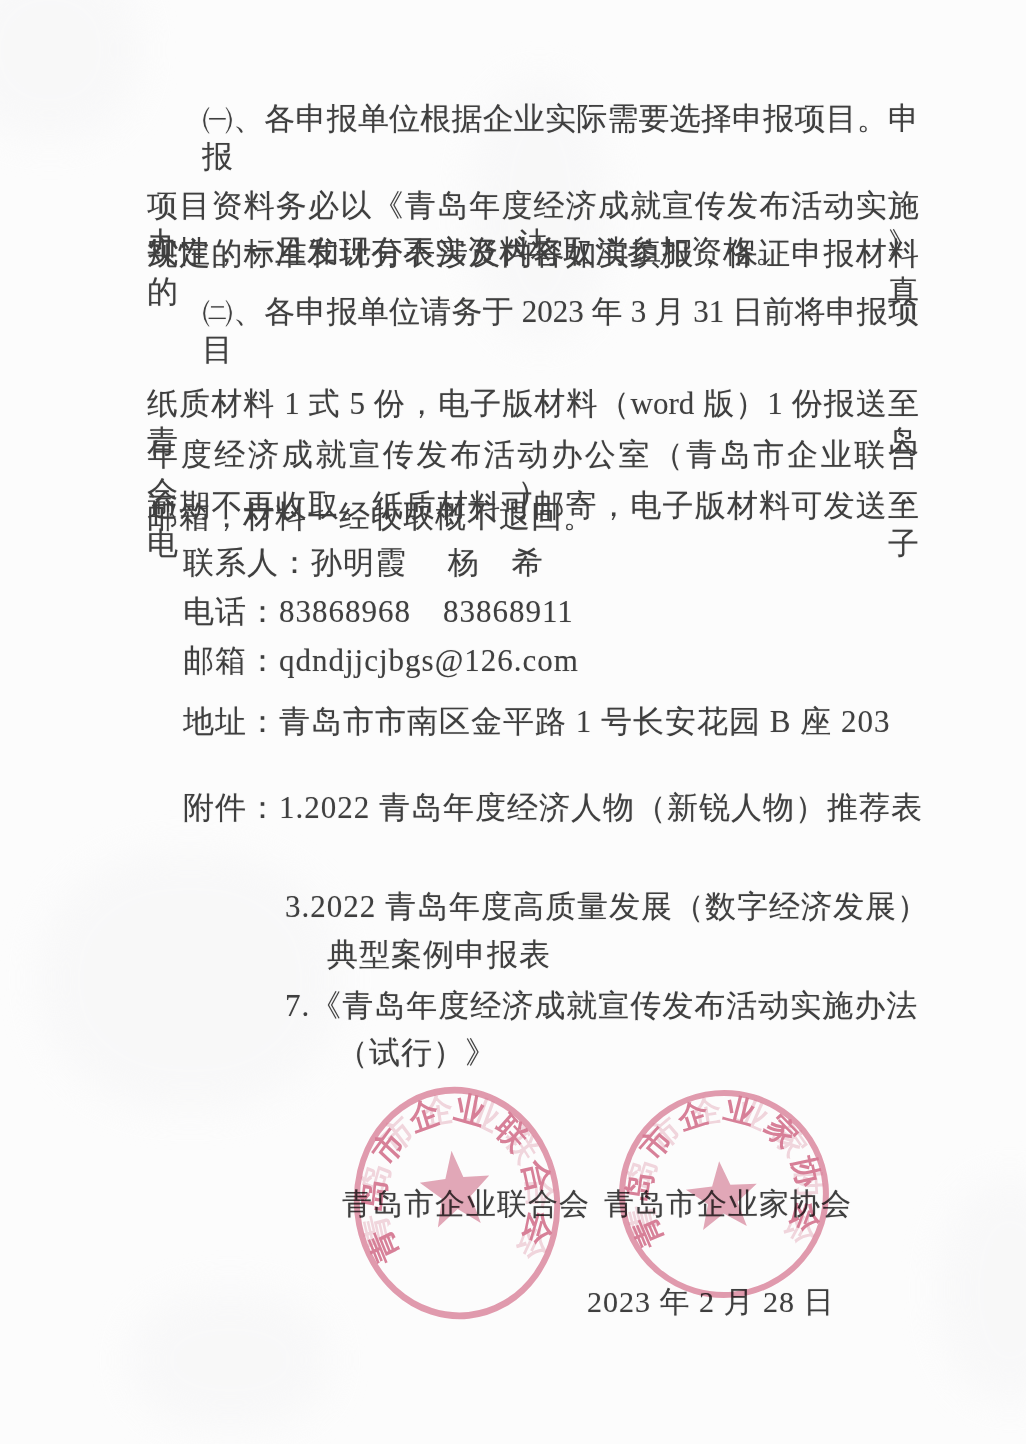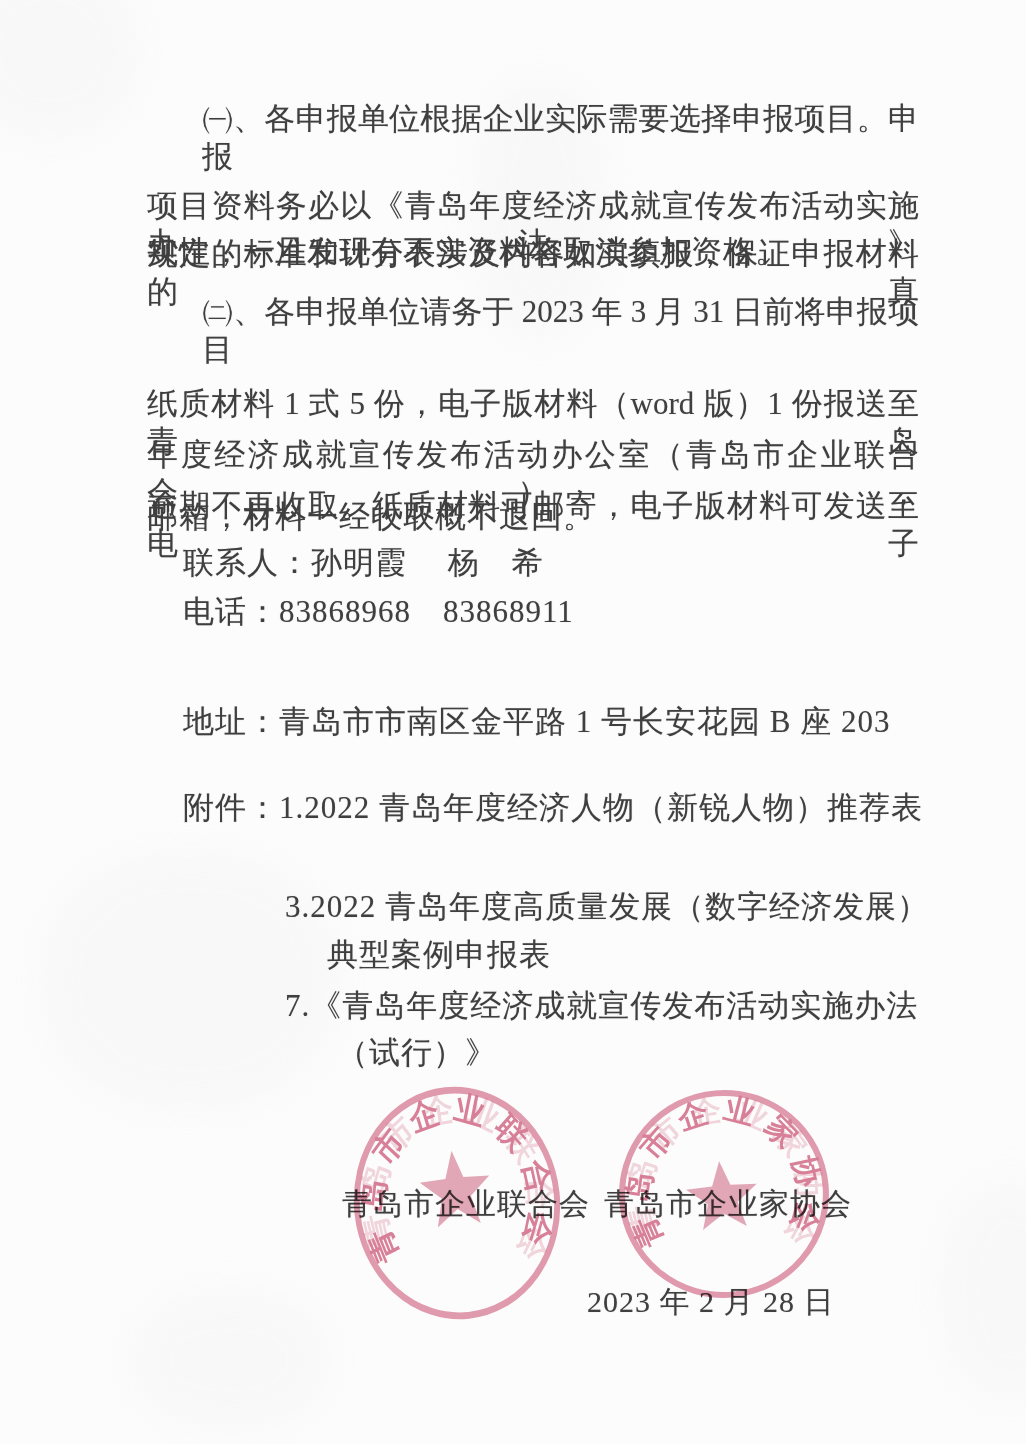--- a/index.html
+++ b/index.html
@@ -42,20 +42,21 @@
   <div class="line" style="left:147px;top:233px;">实性，一旦发现有不实资料将取消参加资格。</div>
 
   <div class="line just w-indent" style="top:293px;">㈡、各申报单位请务于 2023 年 3 月 31 日前将申报项目</div>
   <div class="line just w-body" style="top:345px;">纸质材料 1 式 5 份，电子版材料（word 版）1 份报送至青岛</div>
   <div class="line just w-body" style="top:396px;">年度经济成就宣传发布活动办公室（青岛市企业联合会），</div>
   <div class="line just w-body" style="top:447px;">逾期不再收取。纸质材料可邮寄，电子版材料可发送至电子</div>
   <div class="line" style="left:147px;top:498px;">邮箱，材料一经收取概不退回。</div>
 
   <div class="line" style="left:183px;top:544px;">联系人：孙明霞　 杨　希</div>
   <div class="line" style="left:183px;top:593px;">电话：83868968　83868911</div>
+  <div class="line" style="left:183px;top:642px;">邮箱：qdndjjcjbgs@126.com</div>
   <div class="line" style="left:183px;top:691px;margin-top:12px;">地址：青岛市市南区金平路 1 号长安花园 B 座 203</div>
 
   <div class="line" style="left:183px;top:789px;">附件：1.2022 青岛年度经济人物（新锐人物）推荐表</div>
   <div class="line" style="left:285px;top:888px;">3.2022 青岛年度高质量发展（数字经济发展）</div>
   <div class="line" style="left:327px;top:936px;text-align:center;">典型案例申报表</div>
   <div class="line" style="left:285px;top:987px;">7.《青岛年度经济成就宣传发布活动实施办法</div>
   <div class="line" style="left:337px;top:1034px;">（试行）》</div>
 
   <div class="line sig" style="left:342px;top:1185px;">青岛市企业联合会</div>
   <div class="line sig" style="left:604px;top:1185px;">青岛市企业家协会</div>

